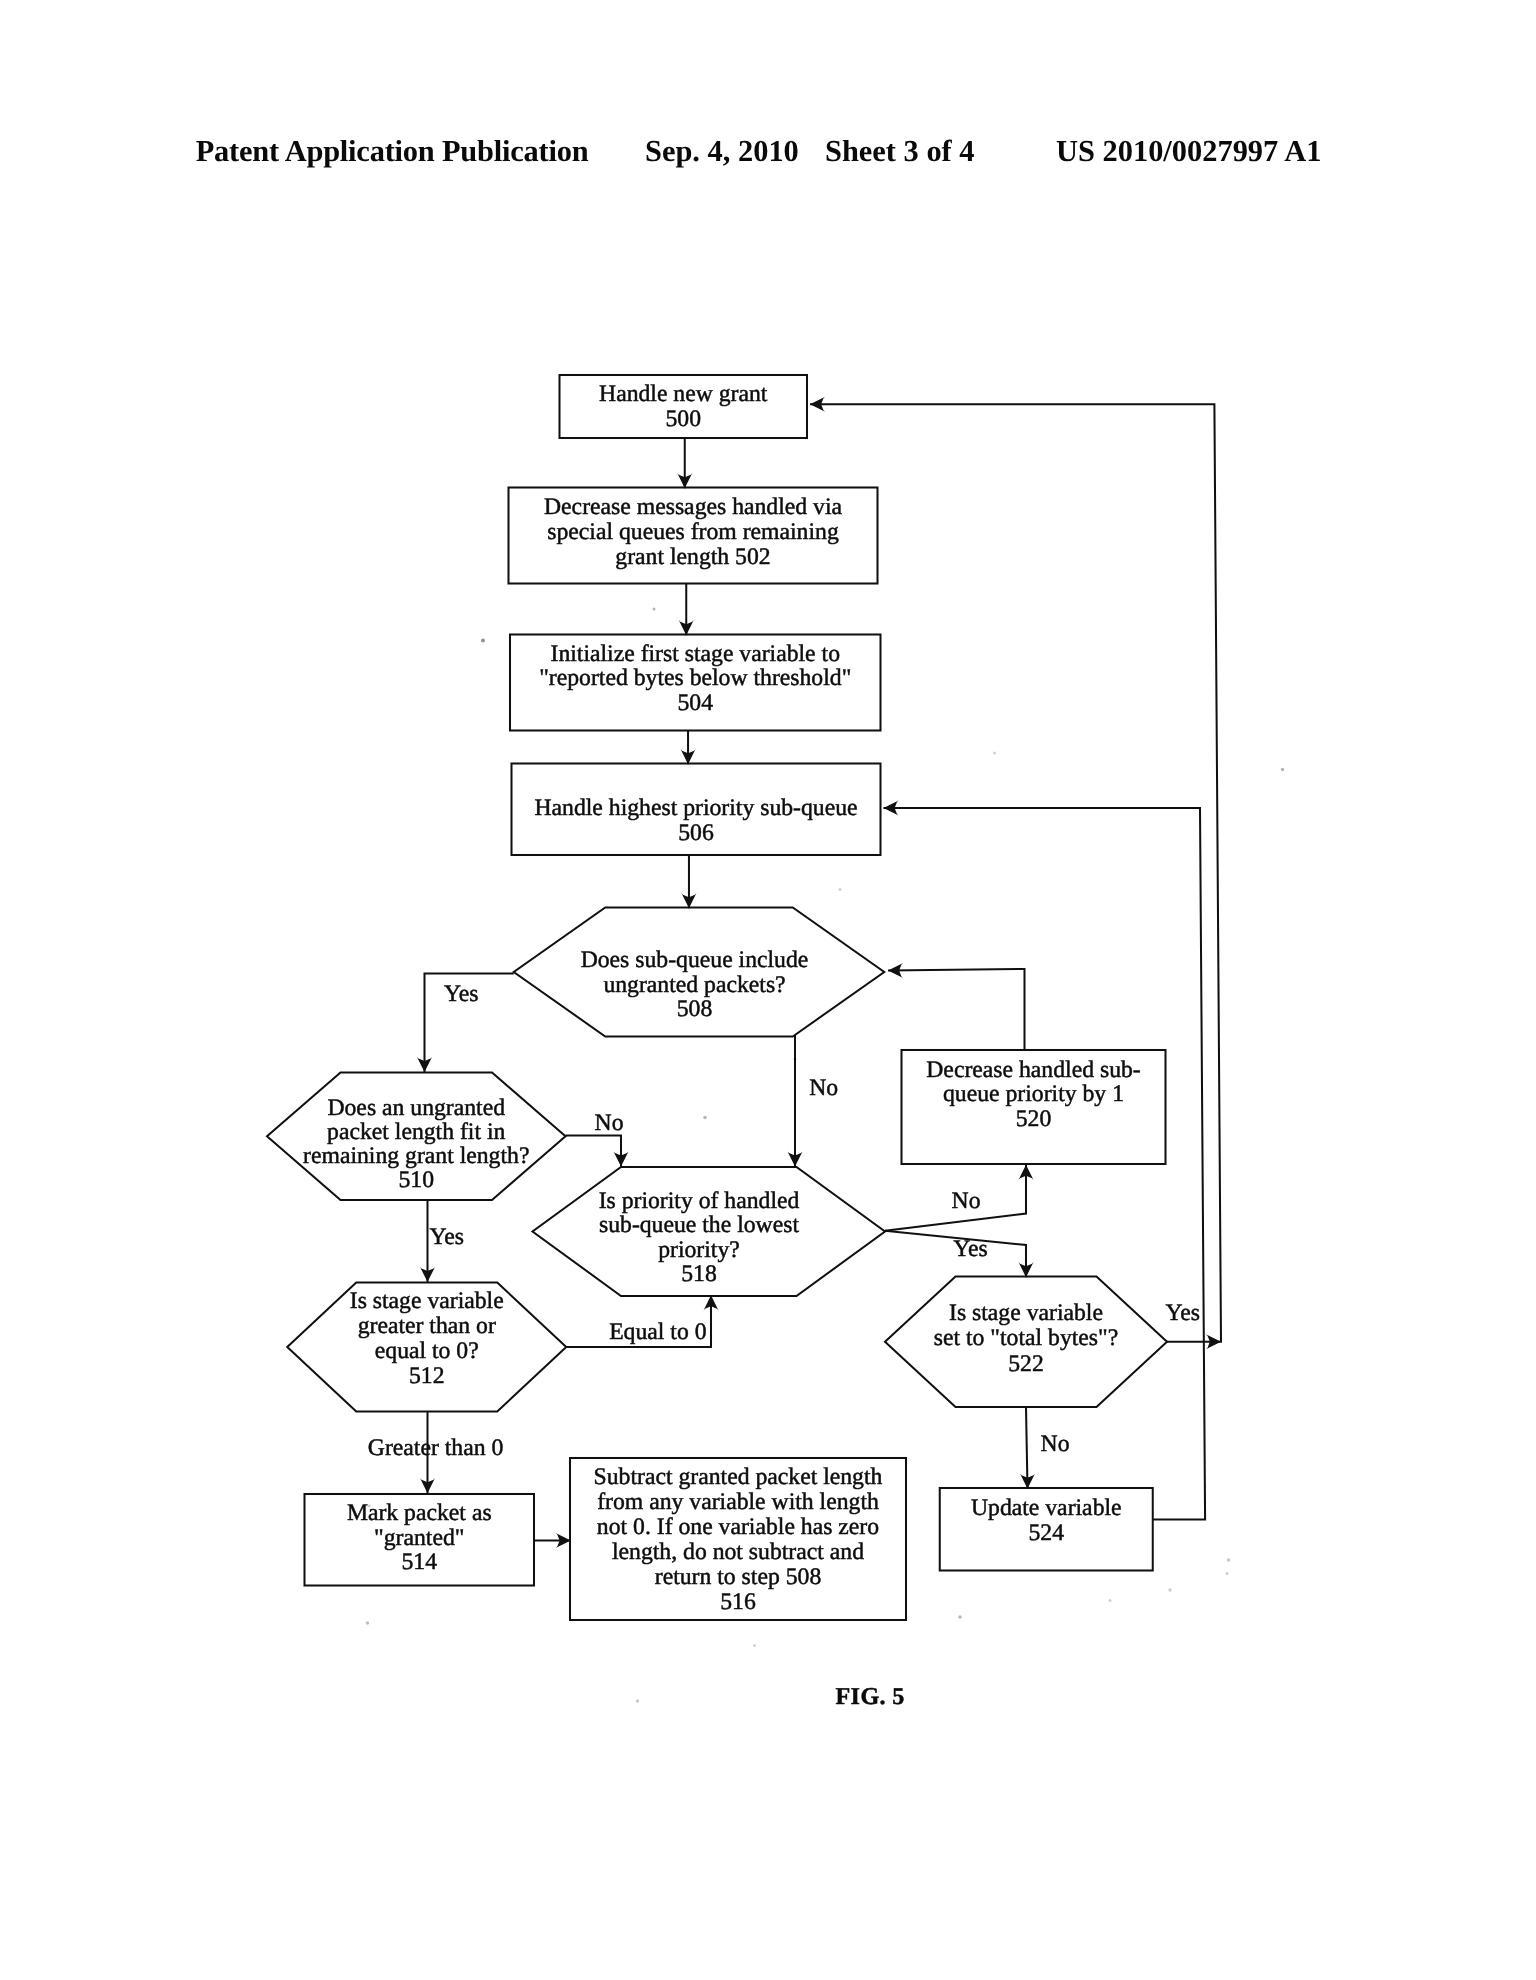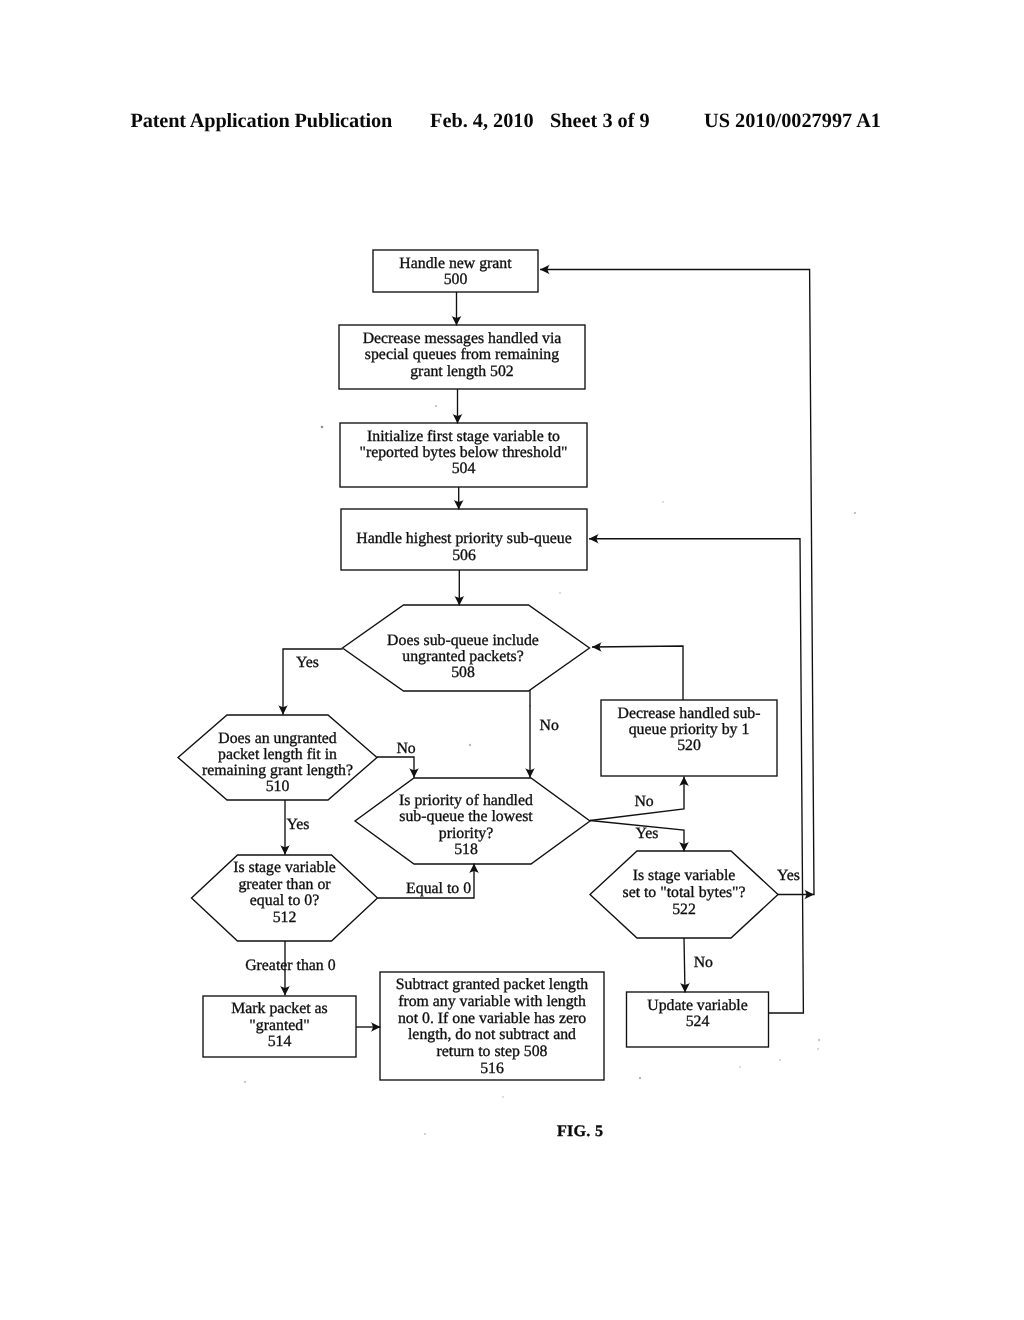--- a/index.html
+++ b/index.html
@@ -2,21 +2,21 @@
 <html><head>
 <meta charset="utf-8">
 <title>Patent Application Publication</title>
 <style>
   html,body{margin:0;padding:0;background:#ffffff;}
   body{width:1024px;height:1320px;
        font-family:"Liberation Serif", serif;
        -webkit-font-smoothing:antialiased;
        text-rendering:geometricPrecision;}
   .page{position:relative;width:1024px;height:1320px;overflow:hidden;background:#fff;}
-  .hdr{position:absolute;top:0;left:0;width:1024px;height:120px;margin-top:20px;}
+  .hdr{position:absolute;top:0;left:0;width:1024px;height:120px;}
   .hdr span{position:absolute;top:91px;font-weight:bold;font-size:20.3px;color:#0a0a0a;
             white-space:nowrap;line-height:1;}
   #h-pub{left:130.5px;letter-spacing:-0.14px;}
   #h-date{left:430px;}
   #h-sheet{left:550px;}
   #h-num{left:704px;text-align:center;}
   svg#fig{position:absolute;left:0;top:0;width:1024px;height:1320px;display:block;}
   svg#fig text{font-family:"Liberation Serif", serif;fill:#0d0d0d;font-size:15.8px;
         stroke:#0d0d0d;stroke-width:0.32;paint-order:stroke fill;}
   svg#fig .shape{fill:none;stroke:#101010;stroke-width:1.35;}
@@ -25,22 +25,22 @@
   svg#fig .edgelabel{font-size:15.8px;}
   svg#fig .figlabel{font-size:16.1px;font-weight:bold;fill:#0a0a0a;letter-spacing:0.25px;}
 </style>
 </head>
 <body>
 
 <div class="page">
 
   <div class="hdr">
     <span id="h-pub">Patent Application Publication</span>
-    <span id="h-date">Feb. 4, 2010</span>
-    <span id="h-sheet">Sheet 3 of 9</span>
+    <span id="h-date">Sep. 4, 2010</span>
+    <span id="h-sheet">Sheet 3 of 4</span>
     <span id="h-num">US 2010/0027997 A1</span>
   </div>
 
   <svg id="fig" viewBox="0 0 1024 1320">
     <g id="g-edges">
         <path d="M 456.5 292 L 456.5 325.5" class="link"></path>
         <path d="M 456.5 325.5 L 451.5 315.4 L 452.5 316.5 L 456.5 318.1 L 460.5 316.5 L 461.5 315.4 Z" class="arrow"></path>
         <path d="M 457.5 389 L 457.5 423.5" class="link"></path>
         <path d="M 457.5 423.5 L 452.5 413.4 L 453.5 414.5 L 457.5 416.1 L 461.5 414.5 L 462.5 413.4 Z" class="arrow"></path>
         <path d="M 458.7 487 L 458.7 509.5" class="link"></path>

